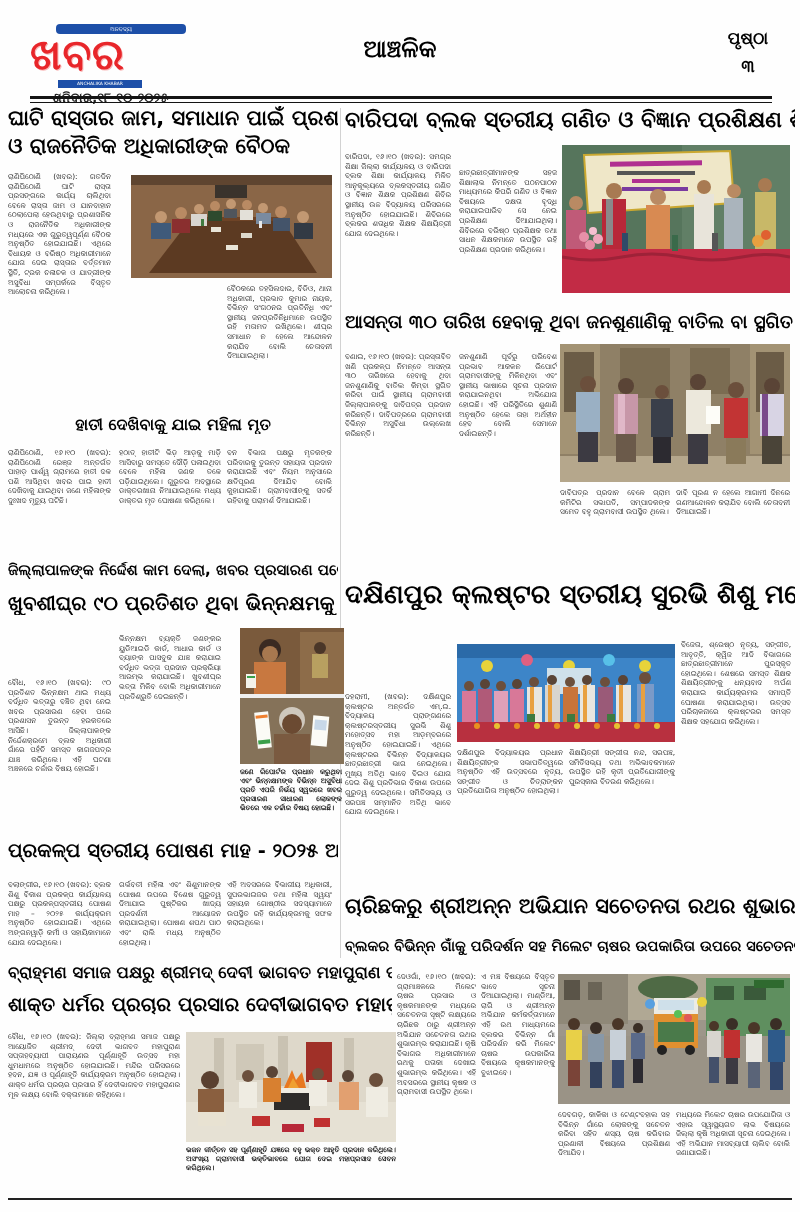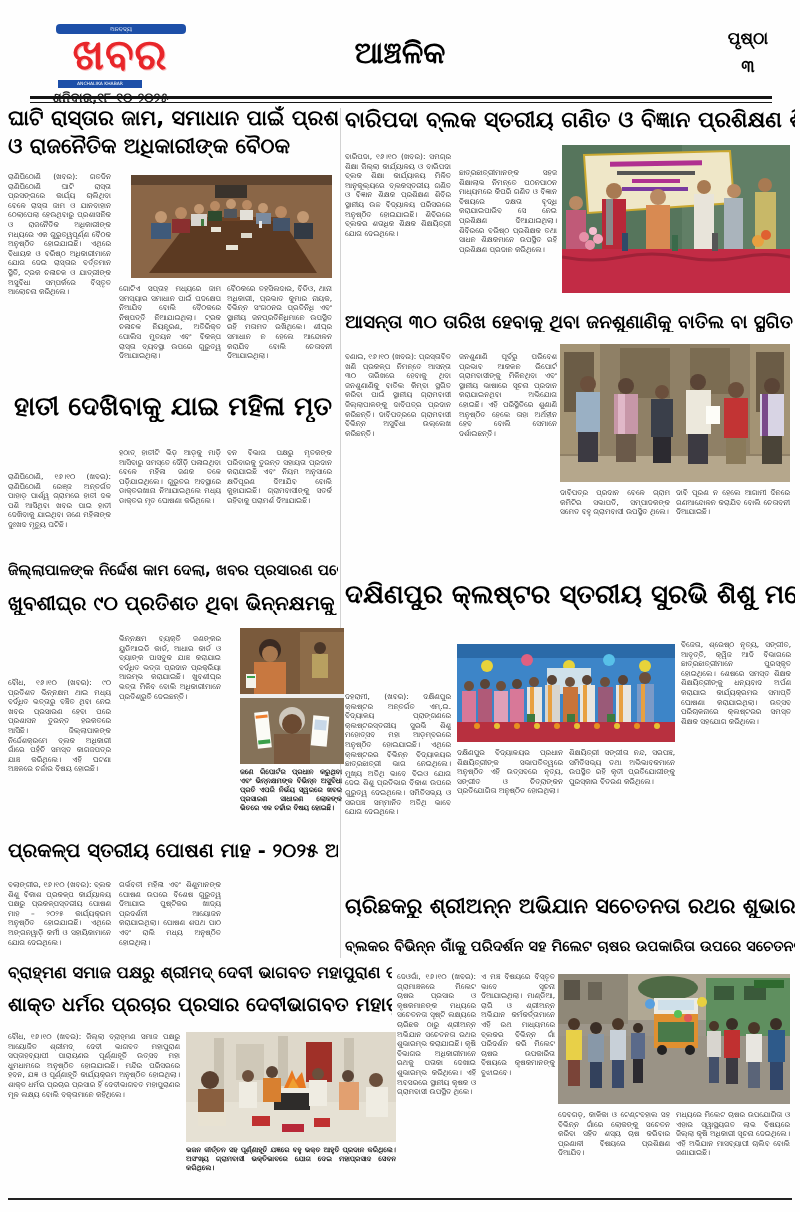--- a/index.html
+++ b/index.html
@@ -7,37 +7,37 @@
         font-family:"DejaVu Sans","Liberation Sans",sans-serif;color:#111;overflow:hidden;}
   .abs{position:absolute;}
   .headline{font-weight:bold;color:#000;line-height:1.15;white-space:nowrap;overflow:hidden;}
   .headline.center{text-align:center;}
   .col{font-size:7.4px;line-height:9.6px;text-align:justify;overflow:hidden;color:#1c1c1c;}
   .caption{font-size:7px;line-height:9px;font-weight:600;text-align:justify;overflow:hidden;color:#111;}
   .photo{overflow:hidden;background:#ccc;}
   .photo svg{display:block;width:100%;height:100%;}
   .vline{width:1px;background:#d2d2d2;}
   .masthead-bar{background:#1d4fa8;color:#fff;text-align:center;overflow:hidden;}
-  .logo{color:#e8262a;font-weight:bold;letter-spacing:1px;line-height:1;text-shadow:1px 1px 0 #f9b9b9;text-align:center;}
+  .logo{color:#e8262a;font-weight:bold;letter-spacing:1px;line-height:1;text-shadow:1px 1px 0 #f9b9b9;}
   .date{font-size:13px;font-weight:bold;color:#222;}
   .rule-double{border-top:3px solid #141414;border-bottom:1px solid #141414;height:3px;}
   .rule-bottom{border-top:2px solid #222;height:0;}
   .pagecell{font-weight:bold;text-align:center;color:#000;}
 </style>
 </head>
 <body>
 
 <div class="page">
 
   <div class="abs masthead-bar" style="left:56px;top:24px;width:130px;height:10px;font-size:6px;line-height:10px;border-radius:4px;">ଅନବଦ୍ୟ</div>
   <div class="abs logo" style="left:30px;top:34px;width:180px;font-size:42px;">ଖବର</div>
   <div class="abs masthead-bar" style="left:58px;top:80px;width:84px;height:8px;font-size:4.5px;line-height:8px;">ANCHALIKA KHABAR</div>
   <div class="abs date" style="left:52px;top:90px;width:160px;">ଶନିବାର,୧୮-୧୦-୨୦୨୫</div>
 
-  <div class="abs headline center" style="left:290px;top:36px;width:220px;font-size:30px;">ଆଞ୍ଚଳିକ</div>
+  <div class="abs headline center" style="left:290px;top:36px;width:220px;font-size:24px;">ଆଞ୍ଚଳିକ</div>
 
   <div class="abs pagecell" style="left:716px;top:28px;width:64px;font-size:17px;">ପୃଷ୍ଠା</div>
   <div class="abs pagecell" style="left:716px;top:56px;width:64px;font-size:17px;">୩</div>
 
   <div class="abs rule-double" style="left:30px;top:96px;width:742px;"></div>
 
   <div class="abs vline" style="left:340px;top:108px;height:850px;"></div>
 
   <div class="abs headline" style="left:8px;top:106px;width:330px;font-size:21px;">ଘାଟି ରାସ୍ତାର ଜାମ, ସମାଧାନ ପାଇଁ ପ୍ରଶାସନିକ</div>
   <div class="abs headline" style="left:8px;top:134px;width:330px;font-size:21px;">ଓ ରାଜନୈତିକ ଅଧିକାରୀଙ୍କ ବୈଠକ</div>
@@ -67,21 +67,20 @@
       <circle cx="132" cy="33" r="5" fill="#c29872"></circle>
         <rect x="125" y="38" width="15" height="11" fill="#7a8ba0"></rect>
       <circle cx="150" cy="37" r="6" fill="#b98a63"></circle>
         <rect x="142" y="43" width="17" height="13" fill="#44546a"></rect>
       <circle cx="172" cy="42" r="6" fill="#c29872"></circle>
         <rect x="163" y="48" width="19" height="16" fill="#333a44"></rect>
       <rect x="70" y="44" width="3" height="7" fill="#3f7a3f"></rect>
       <rect x="128" y="46" width="3" height="7" fill="#e8e8e8"></rect>
     </svg>
   </div>
-  <div class="abs col" style="left:119px;top:284px;width:102px;height:114px;">ଗୋଟିଏ ସପ୍ତାହ ମଧ୍ୟରେ ଜାମ ସମସ୍ୟାର ସମାଧାନ ପାଇଁ ପଦକ୍ଷେପ ନିଆଯିବ ବୋଲି ବୈଠକରେ ନିଷ୍ପତ୍ତି ନିଆଯାଇଥିଲା। ଟ୍ରକ ଚଳାଚଳ ନିୟନ୍ତ୍ରଣ, ଅତିରିକ୍ତ ପୋଲିସ ମୁତୟନ ଏବଂ ବିକଳ୍ପ ରାସ୍ତା ବ୍ୟବସ୍ଥା ଉପରେ ଗୁରୁତ୍ୱ ଦିଆଯାଇଥିଲା।</div>
   <div class="abs col" style="left:227px;top:284px;width:105px;height:114px;">ବୈଠକରେ ତହସିଲଦାର, ବିଡିଓ, ଥାନା ଅଧିକାରୀ, ପ୍ରଭାତ କୁମାର ନାୟକ, ବିଭିନ୍ନ ସଂଗଠନର ପ୍ରତିନିଧି ଏବଂ ସ୍ଥାନୀୟ ଜନପ୍ରତିନିଧିମାନେ ଉପସ୍ଥିତ ରହି ମତାମତ ରଖିଥିଲେ। ଶୀଘ୍ର ସମାଧାନ ନ ହେଲେ ଆନ୍ଦୋଳନ କରାଯିବ ବୋଲି ଚେତାବନୀ ଦିଆଯାଇଥିଲା।</div>
 
   <div class="abs headline" style="left:345px;top:107px;width:450px;font-size:22px;">ବାରିପଦା ବ୍ଲକ ସ୍ତରୀୟ ଗଣିତ ଓ ବିଜ୍ଞାନ ପ୍ରଶିକ୍ଷଣ ଶିବିର</div>
   <div class="abs col" style="left:345px;top:152px;width:106px;height:148px;">ବାରିପଦା, ୧୬।୧୦ (ଖବର): ସମଗ୍ର ଶିକ୍ଷା ଜିଲ୍ଲା କାର୍ଯ୍ୟାଳୟ ଓ ବାରିପଦା ବ୍ଲକ ଶିକ୍ଷା କାର୍ଯ୍ୟାଳୟ ମିଳିତ ଆନୁକୂଲ୍ୟରେ ବ୍ଲକସ୍ତରୀୟ ଗଣିତ ଓ ବିଜ୍ଞାନ ଶିକ୍ଷକ ପ୍ରଶିକ୍ଷଣ ଶିବିର ସ୍ଥାନୀୟ ଉଚ୍ଚ ବିଦ୍ୟାଳୟ ପରିସରରେ ଅନୁଷ୍ଠିତ ହୋଇଯାଇଛି। ଶିବିରରେ ବ୍ଲକର ଶତାଧିକ ଶିକ୍ଷକ ଶିକ୍ଷୟିତ୍ରୀ ଯୋଗ ଦେଇଥିଲେ।</div>
   <div class="abs col" style="left:459px;top:152px;width:98px;height:148px;margin-top:16px;">ଛାତ୍ରଛାତ୍ରୀମାନଙ୍କ ସହଜ ଶିକ୍ଷାଲାଭ ନିମନ୍ତେ ପଠନପାଠନ ମାଧ୍ୟମରେ କିପରି ଗଣିତ ଓ ବିଜ୍ଞାନ ବିଷୟରେ ଦକ୍ଷତା ବୃଦ୍ଧି କରାଯାଇପାରିବ ସେ ନେଇ ପ୍ରଶିକ୍ଷଣ ଦିଆଯାଇଥିଲା। ଶିବିରରେ ବରିଷ୍ଠ ପ୍ରଶିକ୍ଷକ ତଥା ସାଧନ ଶିକ୍ଷକମାନେ ଉପସ୍ଥିତ ରହି ପ୍ରଶିକ୍ଷଣ ପ୍ରଦାନ କରିଥିଲେ।</div>
   <div class="abs photo" style="left:562px;top:145px;width:228px;height:148px;">
     <svg viewBox="0 0 228 148">
       <rect width="228" height="148" fill="#56755c"></rect>
       <rect x="120" width="108" height="148" fill="#617f66"></rect>
       <polygon points="22,10 168,6 172,58 26,68" fill="#efe7c8" stroke="#caa830" stroke-width="2"></polygon>
@@ -148,22 +147,22 @@
         <rect x="166" y="94" width="20" height="26" fill="#8a7a5a"></rect>
       <circle cx="212" cy="42" r="8" fill="#5a4436"></circle>
         <rect x="200" y="50" width="24" height="42" fill="#d8d4e4"></rect>
         <rect x="202" y="50" width="6" height="44" fill="#7a4a8a"></rect>
         <rect x="202" y="92" width="20" height="28" fill="#4a4438"></rect>
     </svg>
   </div>
   <div class="abs col" style="left:560px;top:488px;width:110px;height:74px;">ଦାବିପତ୍ର ପ୍ରଦାନ ବେଳେ ଗ୍ରାମ କମିଟିର ସଭାପତି, ସମ୍ପାଦକଙ୍କ ସମେତ ବହୁ ଗ୍ରାମବାସୀ ଉପସ୍ଥିତ ଥିଲେ।</div>
   <div class="abs col" style="left:676px;top:488px;width:114px;height:74px;">ଦାବି ପୂରଣ ନ ହେଲେ ଆଗାମୀ ଦିନରେ ଗଣଆନ୍ଦୋଳନ କରାଯିବ ବୋଲି ଚେତାବନୀ ଦିଆଯାଇଛି।</div>
 
-  <div class="abs headline center" style="left:8px;top:392px;width:330px;font-size:26px;">ହାତୀ ଦେଖିବାକୁ ଯାଇ ମହିଳା ମୃତ</div>
-  <div class="abs col" style="left:8px;top:448px;width:103px;height:108px;margin-top:24px;">ରାଣିପିଠୋଣି, ୧୬।୧୦ (ଖବର): ରାଣିପିଠୋଣି ରେଞ୍ଜ ଅନ୍ତର୍ଗତ ପାହାଡ଼ ପାର୍ଶ୍ୱ ଗ୍ରାମରେ ହାତୀ ଦଳ ପଶି ଆସିଥିବା ଖବର ପାଇ ହାତୀ ଦେଖିବାକୁ ଯାଇଥିବା ଜଣେ ମହିଳାଙ୍କ ଦୁଃଖଦ ମୃତ୍ୟୁ ଘଟିଛି।</div>
+  <div class="abs headline center" style="left:8px;top:416px;width:330px;font-size:16px;">ହାତୀ ଦେଖିବାକୁ ଯାଇ ମହିଳା ମୃତ</div>
+  <div class="abs col" style="left:8px;top:448px;width:103px;height:108px;">ରାଣିପିଠୋଣି, ୧୬।୧୦ (ଖବର): ରାଣିପିଠୋଣି ରେଞ୍ଜ ଅନ୍ତର୍ଗତ ପାହାଡ଼ ପାର୍ଶ୍ୱ ଗ୍ରାମରେ ହାତୀ ଦଳ ପଶି ଆସିଥିବା ଖବର ପାଇ ହାତୀ ଦେଖିବାକୁ ଯାଇଥିବା ଜଣେ ମହିଳାଙ୍କ ଦୁଃଖଦ ମୃତ୍ୟୁ ଘଟିଛି।</div>
   <div class="abs col" style="left:119px;top:448px;width:102px;height:108px;">ହଠାତ୍ ହାତୀଟି ଭିଡ଼ ଆଡ଼କୁ ମାଡ଼ି ଆସିବାରୁ ସମସ୍ତେ ଦୌଡ଼ି ପଳାଇଥିବା ବେଳେ ମହିଳା ଜଣକ ତଳେ ପଡ଼ିଯାଇଥିଲେ। ଗୁରୁତର ଅବସ୍ଥାରେ ଡାକ୍ତରଖାନା ନିଆଯାଇଥିଲେ ମଧ୍ୟ ଡାକ୍ତର ମୃତ ଘୋଷଣା କରିଥିଲେ।</div>
   <div class="abs col" style="left:227px;top:448px;width:105px;height:108px;">ବନ ବିଭାଗ ପକ୍ଷରୁ ମୃତକଙ୍କ ପରିବାରକୁ ତୁରନ୍ତ ସହାୟତା ପ୍ରଦାନ କରାଯାଇଛି ଏବଂ ନିୟମ ଅନୁସାରେ କ୍ଷତିପୂରଣ ଦିଆଯିବ ବୋଲି କୁହାଯାଇଛି। ଗ୍ରାମବାସୀଙ୍କୁ ସତର୍କ ରହିବାକୁ ପରାମର୍ଶ ଦିଆଯାଇଛି।</div>
 
   <div class="abs headline center" style="left:8px;top:562px;width:330px;font-size:15px;">ଜିଲ୍ଲାପାଳଙ୍କ ନିର୍ଦ୍ଦେଶ କାମ ଦେଲା, ଖବର ପ୍ରସାରଣ ପରେ ପ୍ରଶାସନ ପହଁଚିଲା</div>
   <div class="abs headline center" style="left:8px;top:592px;width:330px;font-size:20px;">ଖୁବଶୀଘ୍ର ୯୦ ପ୍ରତିଶତ ଥିବା ଭିନ୍ନକ୍ଷମକୁ ବର୍ଦ୍ଧିତ ଭତ୍ତା ମିଳିବ</div>
   <div class="abs col" style="left:8px;top:634px;width:103px;height:200px;margin-top:44px;">ବୌଧ, ୧୬।୧୦ (ଖବର): ୯୦ ପ୍ରତିଶତ ଭିନ୍ନକ୍ଷମ ଥାଇ ମଧ୍ୟ ବର୍ଦ୍ଧିତ ଭତ୍ତାରୁ ବଞ୍ଚିତ ଥିବା ନେଇ ଖବର ପ୍ରସାରଣ ହେବା ପରେ ପ୍ରଶାସନ ତୁରନ୍ତ ହରକତରେ ଆସିଛି। ଜିଲ୍ଲାପାଳଙ୍କ ନିର୍ଦ୍ଦେଶକ୍ରମେ ବ୍ଲକ ଅଧିକାରୀ ଗାଁରେ ପହଁଚି ସମସ୍ତ କାଗଜପତ୍ର ଯାଞ୍ଚ କରିଥିଲେ। ଏହି ଘଟଣା ଅଞ୍ଚଳରେ ଚର୍ଚ୍ଚାର ବିଷୟ ହୋଇଛି।</div>
   <div class="abs col" style="left:119px;top:634px;width:102px;height:200px;">ଭିନ୍ନକ୍ଷମ ବ୍ୟକ୍ତି ଜଣଙ୍କର ୟୁଡିଆଇଡି କାର୍ଡ, ଆଧାର କାର୍ଡ ଓ ବ୍ୟାଙ୍କ ପାସବୁକ ଯାଞ୍ଚ କରାଯାଇ ବର୍ଦ୍ଧିତ ଭତ୍ତା ପ୍ରଦାନ ପ୍ରକ୍ରିୟା ଆରମ୍ଭ କରାଯାଇଛି। ଖୁବଶୀଘ୍ର ଭତ୍ତା ମିଳିବ ବୋଲି ଅଧିକାରୀମାନେ ପ୍ରତିଶ୍ରୁତି ଦେଇଛନ୍ତି।</div>
   <div class="abs photo" style="left:240px;top:628px;width:104px;height:136px;">
     <svg viewBox="0 0 104 136">
       <rect width="104" height="66" fill="#7a5a3c"></rect>
@@ -244,20 +243,21 @@
         <rect x="150" y="70" width="8" height="8" fill="#3f7a3f"></rect>
     </svg>
   </div>
   <div class="abs col" style="left:457px;top:748px;width:106px;height:137px;">ଦକ୍ଷିଣପୁର ବିଦ୍ୟାଳୟର ପ୍ରଧାନ ଶିକ୍ଷୟିତ୍ରୀଙ୍କ ସଭାପତିତ୍ୱରେ ଅନୁଷ୍ଠିତ ଏହି ଉତ୍ସବରେ ନୃତ୍ୟ, ସଙ୍ଗୀତ ଓ ଚିତ୍ରାଙ୍କନ ପ୍ରତିଯୋଗିତା ଅନୁଷ୍ଠିତ ହୋଇଥିଲା।</div>
   <div class="abs col" style="left:569px;top:748px;width:106px;height:137px;">ଶିକ୍ଷୟିତ୍ରୀ ସଙ୍ଗୀତା ନନ୍ଦ, ସରପଞ୍ଚ, ସମିତିସଭ୍ୟ ତଥା ଅଭିଭାବକମାନେ ଉପସ୍ଥିତ ରହି କୃତୀ ପ୍ରତିଯୋଗୀଙ୍କୁ ପୁରସ୍କାର ବିତରଣ କରିଥିଲେ।</div>
   <div class="abs col" style="left:681px;top:640px;width:110px;height:245px;">ବିଜେତା, ଶ୍ରେଷ୍ଠ ନୃତ୍ୟ, ସଙ୍ଗୀତ, ଆବୃତ୍ତି, କ୍ୱିଜ ଆଦି ବିଭାଗରେ ଛାତ୍ରଛାତ୍ରୀମାନେ ପୁରସ୍କୃତ ହୋଇଥିଲେ। ଶେଷରେ ସମସ୍ତ ଶିକ୍ଷକ ଶିକ୍ଷୟିତ୍ରୀଙ୍କୁ ଧନ୍ୟବାଦ ଅର୍ପଣ କରାଯାଇ କାର୍ଯ୍ୟକ୍ରମର ସମାପ୍ତି ଘୋଷଣା କରାଯାଇଥିଲା। ଉତ୍ସବ ପରିଚାଳନାରେ କ୍ଲଷ୍ଟରର ସମସ୍ତ ଶିକ୍ଷକ ସହଯୋଗ କରିଥିଲେ।</div>
 
   <div class="abs headline center" style="left:8px;top:840px;width:330px;font-size:19.5px;">ପ୍ରକଳ୍ପ ସ୍ତରୀୟ ପୋଷଣ ମାହ - ୨୦୨୫ ଅନୁଷ୍ଠିତ</div>
   <div class="abs col" style="left:8px;top:880px;width:103px;height:78px;">ବଲାଙ୍ଗୀର, ୧୬।୧୦ (ଖବର): ବ୍ଲକ ଶିଶୁ ବିକାଶ ପ୍ରକଳ୍ପ କାର୍ଯ୍ୟାଳୟ ପକ୍ଷରୁ ପ୍ରକଳ୍ପସ୍ତରୀୟ ପୋଷଣ ମାହ – ୨୦୨୫ କାର୍ଯ୍ୟକ୍ରମ ଅନୁଷ୍ଠିତ ହୋଇଯାଇଛି। ଏଥିରେ ଅଙ୍ଗନୱାଡ଼ି କର୍ମୀ ଓ ସହାୟିକାମାନେ ଯୋଗ ଦେଇଥିଲେ।</div>
   <div class="abs col" style="left:119px;top:880px;width:102px;height:78px;">ଗର୍ଭବତୀ ମହିଳା ଏବଂ ଶିଶୁମାନଙ୍କ ପୋଷଣ ଉପରେ ବିଶେଷ ଗୁରୁତ୍ୱ ଦିଆଯାଇ ପୁଷ୍ଟିକର ଖାଦ୍ୟ ପ୍ରଦର୍ଶନୀ ଆୟୋଜନ କରାଯାଇଥିଲା। ପୋଷଣ ଶପଥ ପାଠ ଏବଂ ରାଲି ମଧ୍ୟ ଅନୁଷ୍ଠିତ ହୋଇଥିଲା।</div>
+  <div class="abs col" style="left:227px;top:880px;width:105px;height:78px;">ଏହି ଅବସରରେ ବିଭାଗୀୟ ଅଧିକାରୀ, ସୁପରଭାଇଜର ତଥା ମହିଳା ସ୍ୱୟଂ ସହାୟକ ଗୋଷ୍ଠୀର ସଦସ୍ୟାମାନେ ଉପସ୍ଥିତ ରହି କାର୍ଯ୍ୟକ୍ରମକୁ ସଫଳ କରାଇଥିଲେ।</div>
 
   <div class="abs headline center" style="left:345px;top:894px;width:450px;font-size:21px;">ଚାରିଛକରୁ ଶ୍ରୀଅନ୍ନ ଅଭିଯାନ ସଚେତନତା ରଥର ଶୁଭାରମ୍ଭ</div>
   <div class="abs headline center" style="left:345px;top:938px;width:450px;font-size:14.5px;">ବ୍ଲକର ବିଭିନ୍ନ ଗାଁକୁ ପରିଦର୍ଶନ ସହ ମିଲେଟ ଚାଷର ଉପକାରିତା ଉପରେ ସଚେତନତା,</div>
   <div class="abs col" style="left:397px;top:972px;width:79px;height:223px;">ଦେଓଗାଁ, ୧୬।୧୦ (ଖବର): ଗ୍ରାମାଞ୍ଚଳରେ ମିଲେଟ ଚାଷର ପ୍ରସାର ଓ କୃଷକମାନଙ୍କ ମଧ୍ୟରେ ସଚେତନତା ସୃଷ୍ଟି ଲକ୍ଷ୍ୟରେ ଚାରିଛକ ଠାରୁ ଶ୍ରୀଅନ୍ନ ଅଭିଯାନ ସଚେତନତା ରଥର ଶୁଭାରମ୍ଭ କରାଯାଇଛି। କୃଷି ବିଭାଗର ଅଧିକାରୀମାନେ ରଥକୁ ପତାକା ଦେଖାଇ ଶୁଭାରମ୍ଭ କରିଥିଲେ। ଏହି ଅବସରରେ ସ୍ଥାନୀୟ କୃଷକ ଓ ଗ୍ରାମବାସୀ ଉପସ୍ଥିତ ଥିଲେ।</div>
   <div class="abs col" style="left:481px;top:972px;width:74px;height:223px;">ଏ ମଞ୍ଚ ବିଷୟରେ ବିସ୍ତୃତ ଭାବେ ସୂଚନା ଦିଆଯାଇଥିଲା। ମାଣ୍ଡିଆ, ରାଗି ଓ ଶ୍ରୀଅନ୍ନ ଅଭିଯାନ କର୍ମକର୍ତ୍ତାମାନେ ଏହି ରଥ ମାଧ୍ୟମରେ ବ୍ଲକର ବିଭିନ୍ନ ଗାଁ ପରିଦର୍ଶନ କରି ମିଲେଟ ଚାଷର ଉପକାରିତା ବିଷୟରେ କୃଷକମାନଙ୍କୁ ବୁଝାଇବେ।</div>
   <div class="abs photo" style="left:558px;top:974px;width:232px;height:130px;">
     <svg viewBox="0 0 232 130">
       <rect width="232" height="130" fill="#9d968a"></rect>
       <rect width="232" height="46" fill="#b0a894"></rect>
       <rect x="0" y="0" width="70" height="50" fill="#8f8878"></rect>

